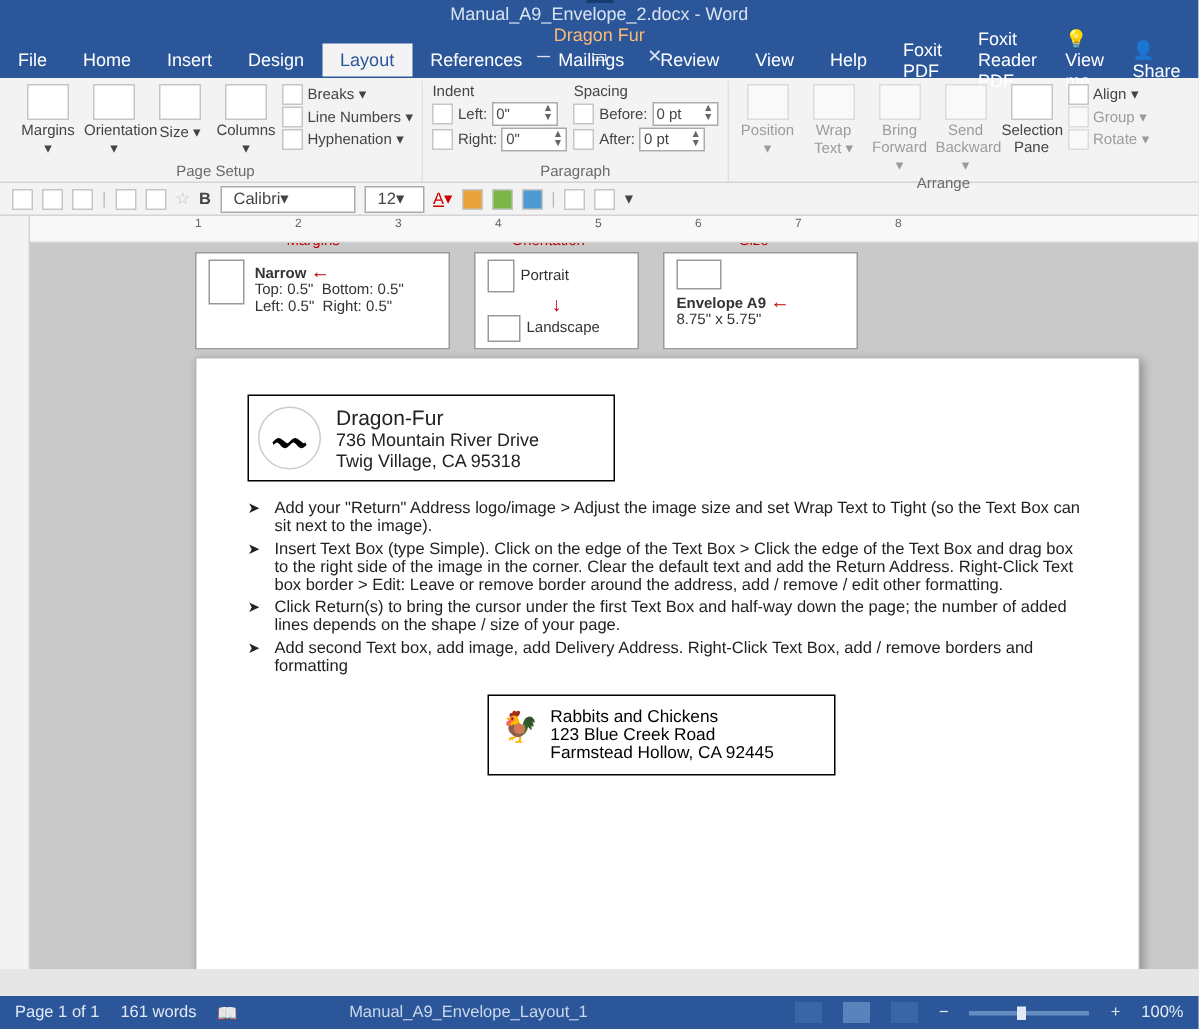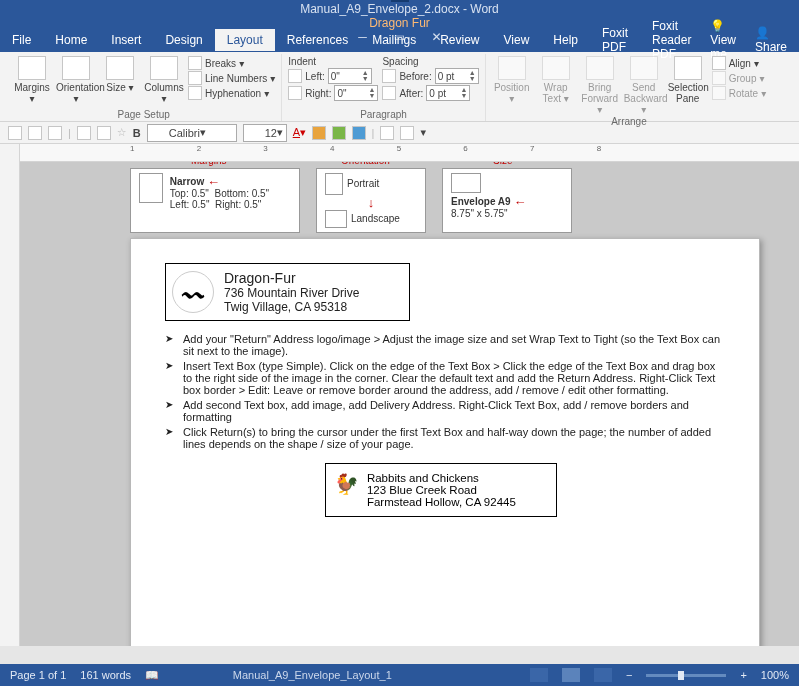--- a/index.html
+++ b/index.html
@@ -19,21 +19,21 @@
 .grp .body { flex:1; display:flex; align-items:flex-start; gap:4px; padding-top:2px; }
 .grp .label { font-size:10px; color:#6a6a6a; padding:1px 0; }
 .bigbtn { width:40px; text-align:center; font-size:10px; color:#444; cursor:pointer; }
 .bigbtn .ic { width:28px; height:24px; margin:0 auto 2px auto; background:#fff; border:1px solid #c6c6c6; }
 .rowstack { display:flex; flex-direction:column; gap:1px; }
 .ritem { font-size:10px; color:#444; display:flex; align-items:center; gap:3px; cursor:pointer; white-space:nowrap; }
 .numbox { width:44px; height:16px; border:1px solid #ababab; background:#fff; font-size:10px; padding:0 2px; display:flex; align-items:center; justify-content:space-between; }
 .numbox .spin { font-size:7px; line-height:6px; color:#666; }
 .ico { width:14px; height:14px; display:inline-block; background:#fff; border:1px solid #c6c6c6; }
 .qat { height:22px; background:#f3f3f3; border-bottom:1px solid #d4d4d4; display:flex; align-items:center; gap:6px; padding:0 8px; font-size:11px; color:#444; }
-.qat .sel { border:1px solid #ababab; background:#fff; height:18px; padding:0 21px; display:flex; align-items:center; }
+.qat .sel { border:1px solid #ababab; background:#fff; height:18px; padding:0 8px; display:flex; align-items:center; }
 .rv { width:20px; background:#f3f3f3; border-right:1px solid #d4d4d4; position:relative; }
 .rh { height:18px; background:#f8f8f8; border-bottom:1px solid #d4d4d4; font-size:8px; color:#666; padding-left:110px; letter-spacing:30px; }
 .workspace { display:flex; height:502px; }
 .docarea { flex:1; background:#c9c9c9; overflow:auto; position:relative; }
 .annot { position:absolute; top:6px; left:110px; display:flex; gap:16px; }
 .abox { background:#fff; border:1px solid #999; padding:4px 8px; font-size:10px; color:#333; position:relative; }
 .abox .hdr { color:#c00000; font-size:10px; position:absolute; top:-14px; }
 .abox .arrow { color:#c00000; font-size:13px; }
 .abox .sw { display:inline-block; width:24px; height:30px; border:1px solid #999; background:#fff; vertical-align:middle; margin-right:4px; }
 .page { position:absolute; top:76px; left:110px; width:630px; height:420px; background:#fff; border:1px solid #b8b8b8; box-shadow:2px 2px 6px rgba(0,0,0,0.3); padding:24px 34px; }
@@ -221,22 +221,22 @@
           <div class="logo">〰</div>
           <div class="addr">
             <div>Dragon-Fur</div>
             <div>736 Mountain River Drive</div>
             <div>Twig Village, CA 95318</div>
           </div>
         </div>
         <ul class="bullets">
           <li>Add your "Return" Address logo/image &gt; Adjust the image size and set Wrap Text to Tight (so the Text Box can sit next to the image).</li>
           <li>Insert Text Box (type Simple).  Click on the edge of the Text Box &gt; Click the edge of the Text Box and drag box to the right side of the image in the corner.  Clear the default text and add the Return Address.  Right-Click Text box border &gt; Edit:  Leave or remove border around the address, add / remove / edit other formatting.</li>
+          <li>Click Return(s) to bring the cursor under the first Text Box and half-way down the page; the number of added lines depends on the shape / size of your page.</li>
           <li>Add second Text box, add image, add Delivery Address.  Right-Click Text Box, add / remove borders and formatting</li>
-          <li>Click Return(s) to bring the cursor under the first Text Box and half-way down the page; the number of added lines depends on the shape / size of your page.</li>
         </ul>
         <div class="delbox">
           <div class="pic">🐓</div>
           <div class="addr">
             <div>Rabbits and Chickens</div>
             <div>123 Blue Creek Road</div>
             <div>Farmstead Hollow, CA 92445</div>
           </div>
         </div>
       </div>

